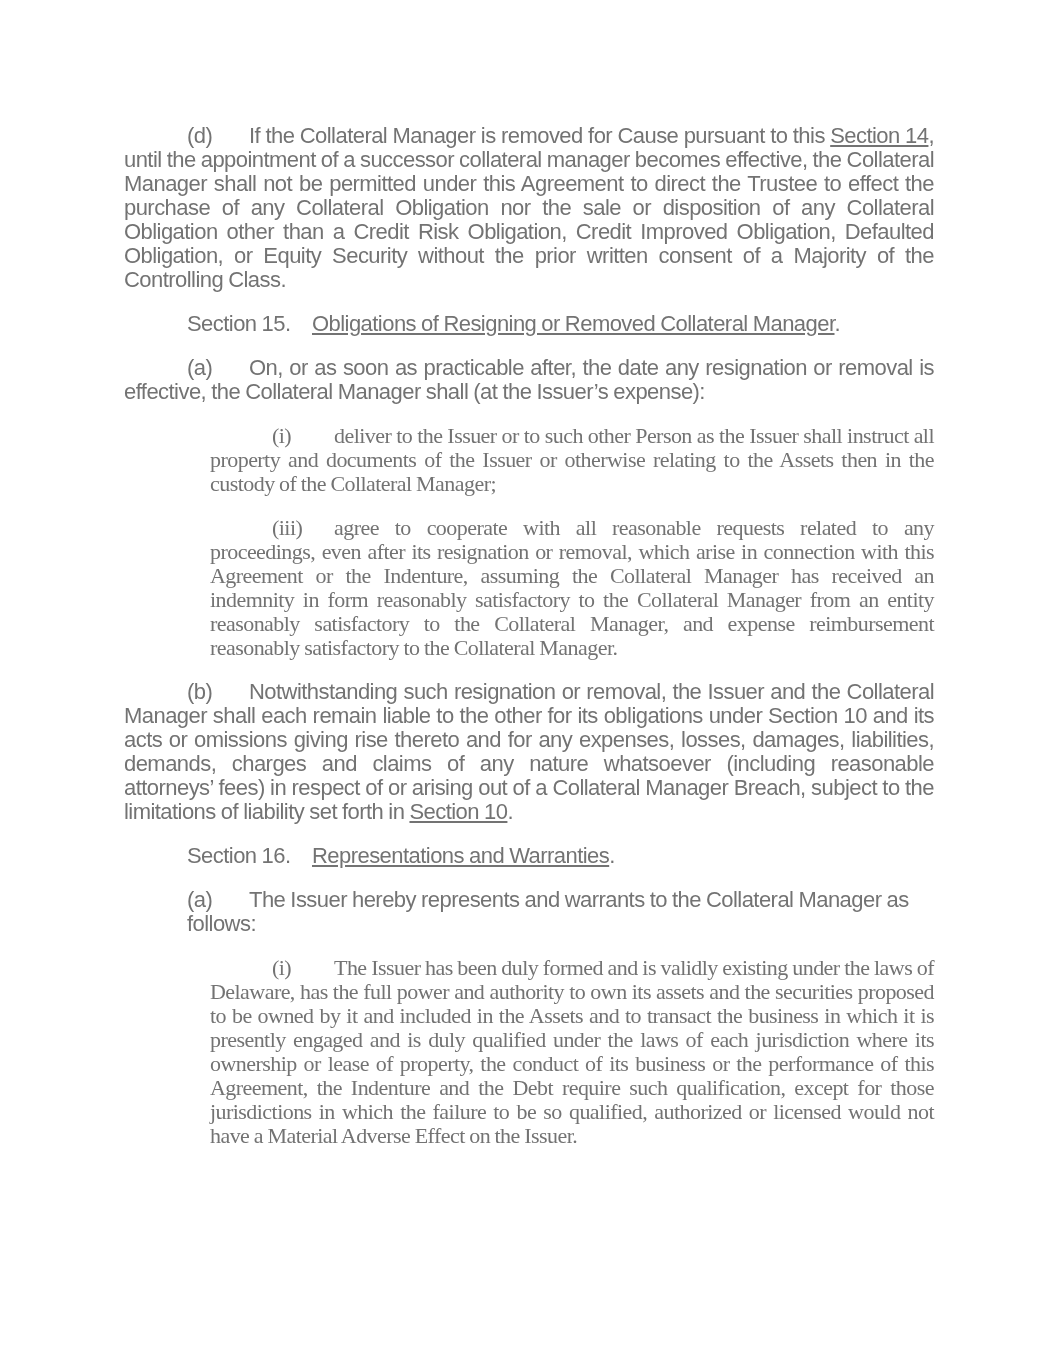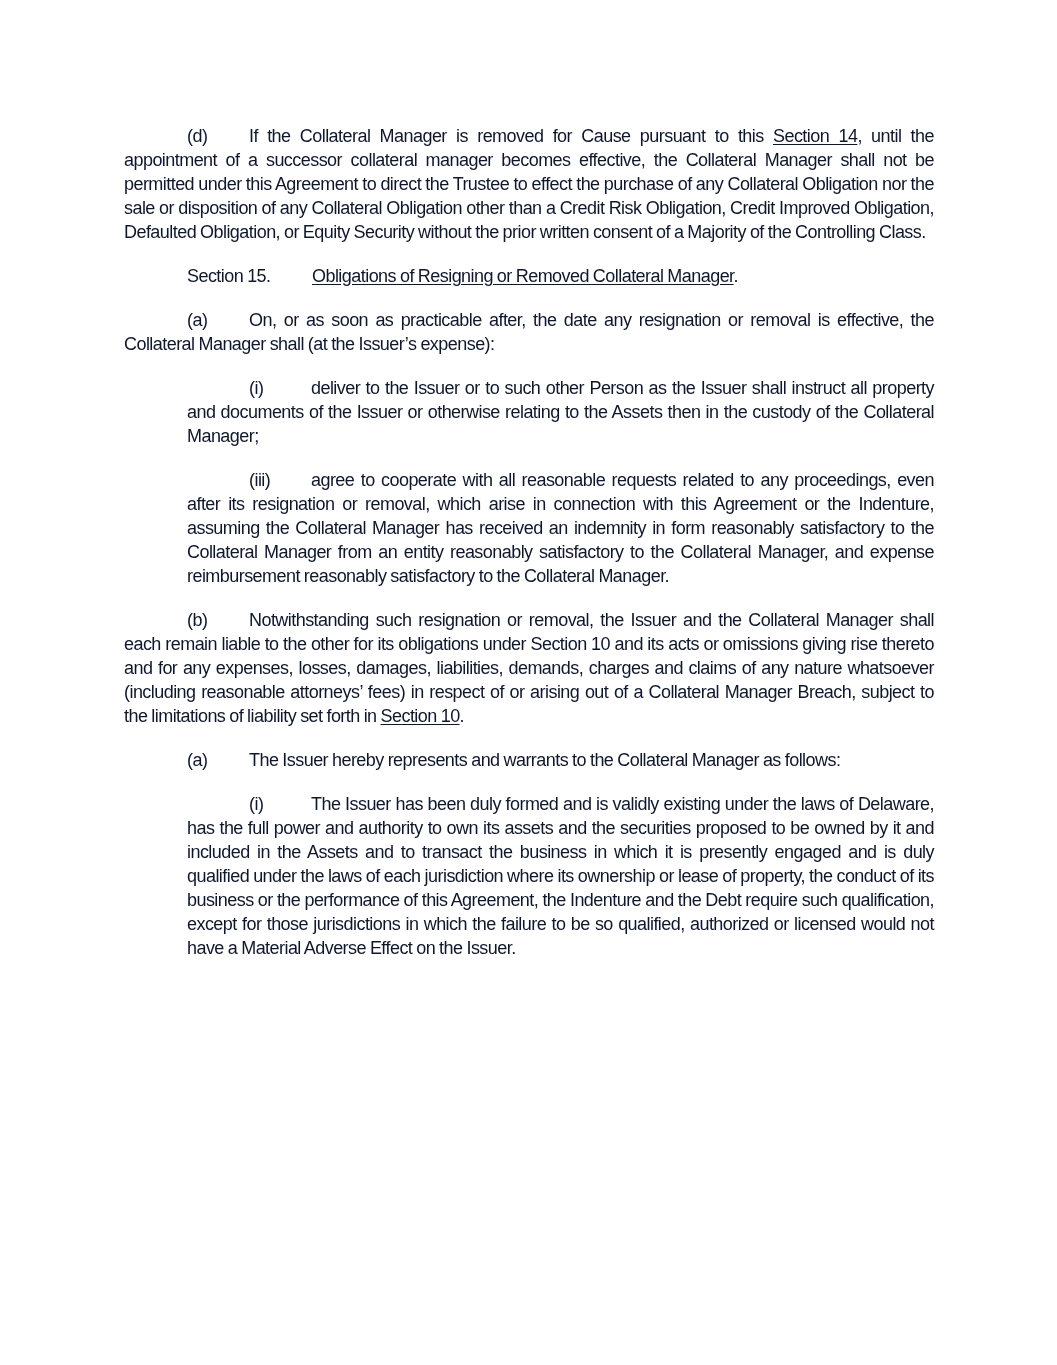--- a/index.html
+++ b/index.html
@@ -1,25 +1,25 @@
 <!DOCTYPE html>
 <html><head>
 <meta charset="utf-8">
 <style>
   html, body { margin: 0; padding: 0; background: #ffffff; }
   body { width: 1057px; height: 1365px; position: relative; overflow: hidden; }
   .page {
     position: absolute; left: 124px; top: 124px; width: 810px;
     font-family: "Liberation Sans", sans-serif;
-    font-size: 18px; line-height: 24px; color: #0f172a;
+    font-size: 22px; line-height: 24px; color: #737373;
     letter-spacing: -0.55px; word-spacing: -0.5px;
   }
   .p { margin: 0 0 20px 0; text-align: justify; text-align-last: left; }
   .p.indent { text-indent: 63px; }
-  .p.sub { margin-left: 63px; text-indent: 62px; }
+  .p.sub { margin-left: 86px; text-indent: 62px; font-family: Liberation Serif, serif; }
   .heading { margin: 12px 0 20px 63px; }
   .lbl { display: inline-block; width: 62px; text-indent: 0; }
   .u { text-decoration: underline; text-underline-offset: 2px; }
   .head-num { display: inline-block; width: 125px; }
   .ref { text-decoration: underline; text-underline-offset: 2px; cursor: pointer; }
 </style>
 </head>
 <body>
 
 <div class="page">
@@ -30,19 +30,20 @@
 
   <p class="p indent"><span class="lbl">(a)</span><span>On, or as soon as practicable after, the date any resignation or removal is effective, the Collateral Manager shall (at the Issuer’s expense):</span></p>
 
   <p class="p sub"><span class="lbl">(i)</span><span>deliver to the Issuer or to such other Person as the Issuer shall instruct all property and documents of the Issuer or otherwise relating to the Assets then in the custody of the Collateral Manager;</span></p>
 
 
   <p class="p sub"><span class="lbl">(iii)</span><span>agree to cooperate with all reasonable requests related to any proceedings, even after its resignation or removal, which arise in connection with this Agreement or the Indenture, assuming the Collateral Manager has received an indemnity in form reasonably satisfactory to the Collateral Manager from an entity reasonably satisfactory to the Collateral Manager, and expense reimbursement reasonably satisfactory to the Collateral Manager.</span></p>
 
   <p class="p indent"><span class="lbl">(b)</span><span>Notwithstanding such resignation or removal, the Issuer and the Collateral Manager shall each remain liable to the other for its obligations under Section 10 and its acts or omissions giving rise thereto and for any expenses, losses, damages, liabilities, demands, charges and claims of any nature whatsoever (including reasonable attorneys’ fees) in respect of or arising out of a Collateral Manager Breach, subject to the limitations of liability set forth in </span><span class="ref">Section 10</span><span>.</span></p>
 
+  <p class="heading"><span class="head-num">Section 16.</span><span class="u">Representations and Warranties</span><span>.</span></p>
 
   <p class="heading"><span class="lbl">(a)</span><span>The Issuer hereby represents and warrants to the Collateral Manager as follows:</span></p>
 
   <p class="p sub"><span class="lbl">(i)</span><span>The Issuer has been duly formed and is validly existing under the laws of Delaware, has the full power and authority to own its assets and the securities proposed to be owned by it and included in the Assets and to transact the business in which it is presently engaged and is duly qualified under the laws of each jurisdiction where its ownership or lease of property, the conduct of its business or the performance of this Agreement, the Indenture and the Debt require such qualification, except for those jurisdictions in which the failure to be so qualified, authorized or licensed would not have a Material Adverse Effect on the Issuer.</span></p>
 
 
 </div>
 
 </body></html>

